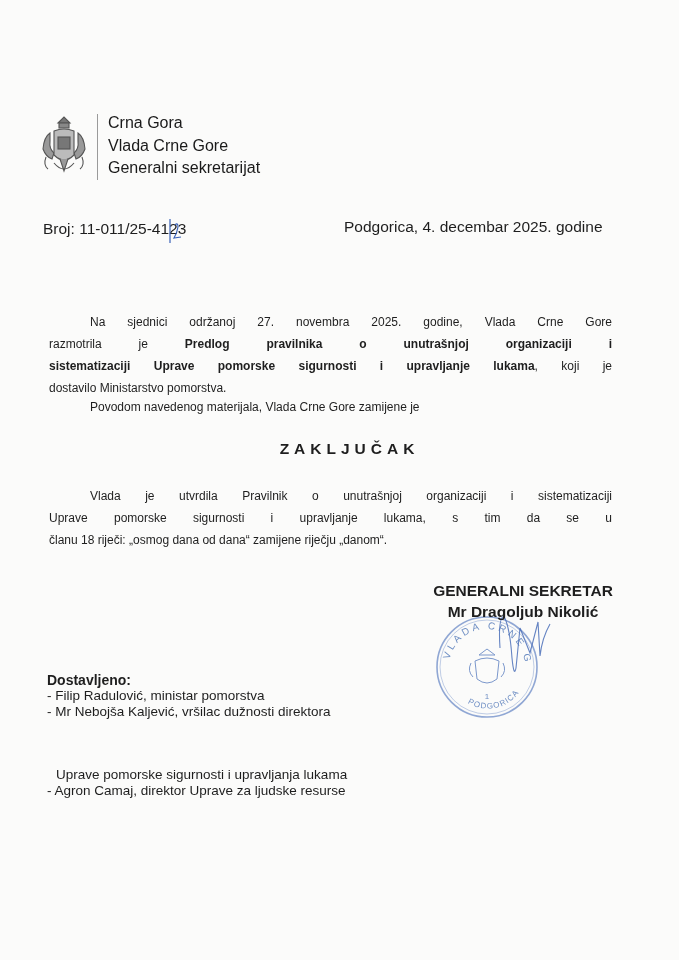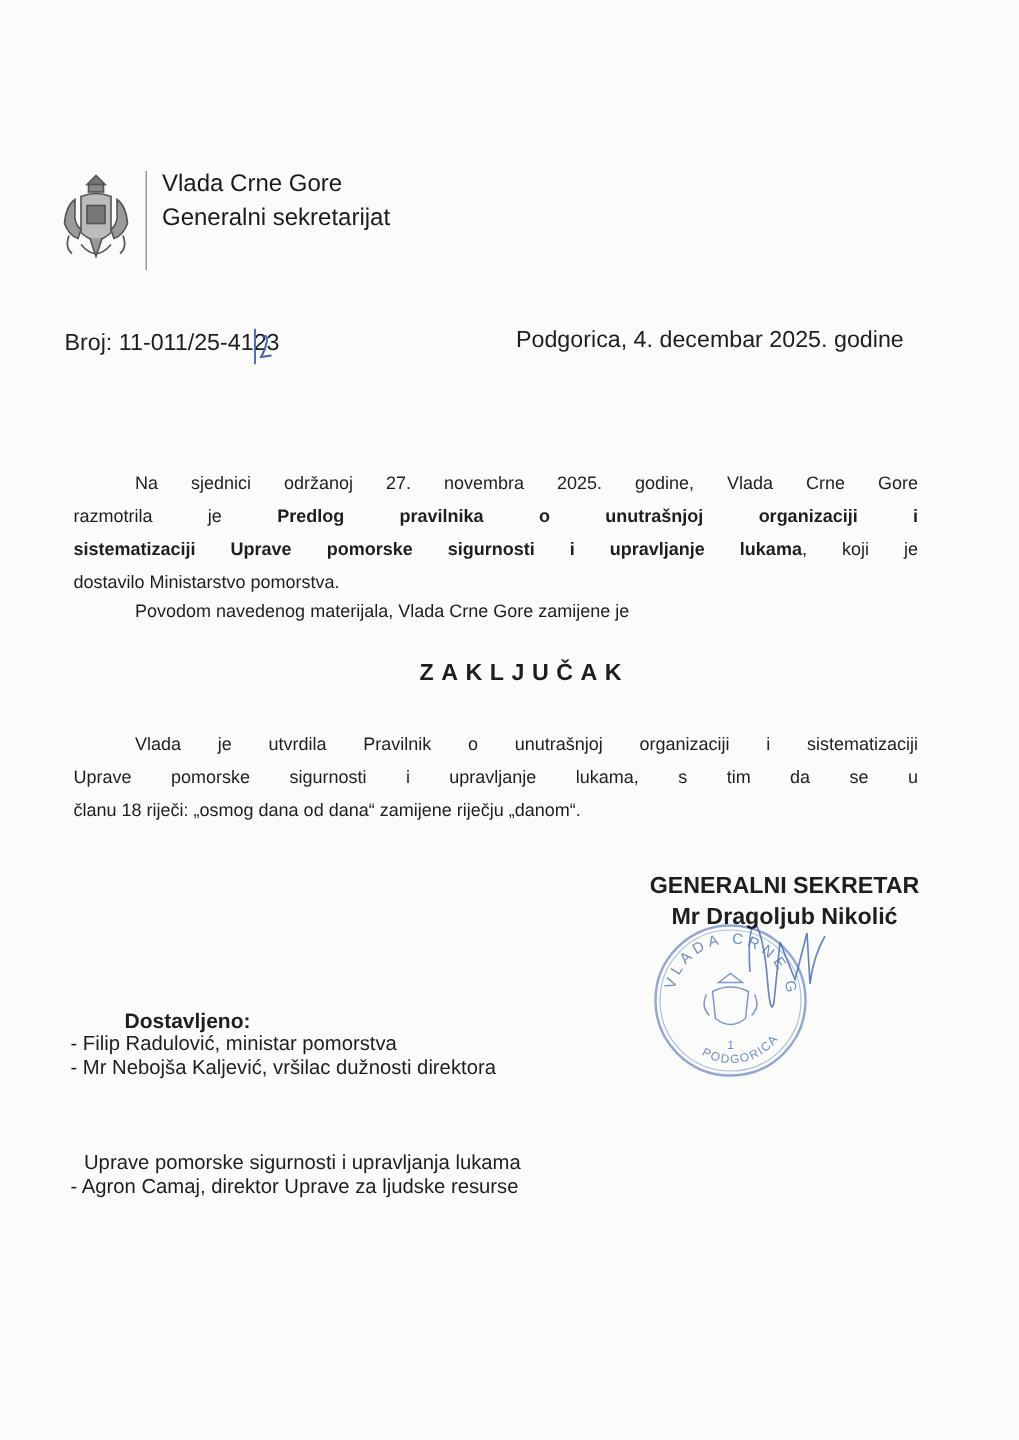--- a/index.html
+++ b/index.html
@@ -20,21 +20,21 @@
     .para .ln.last { text-align-last: left; }
     .indent { padding-left: 41px; }
     .p1 { top: 311px; }
     .p2 { top: 396px; }
     .title { left: 0; width: 679px; top: 440px; text-align: center; font-size: 15.5px; font-weight: bold; letter-spacing: 5px; padding-left: 20px; box-sizing: border-box; }
     .p3 { top: 485px; }
     .sign { left: 418px; top: 580px; width: 210px; text-align: center; font-weight: bold; font-size: 15.5px; line-height: 21px; }
     .stamp { left: 427px; top: 605px; width: 120px; height: 120px; }
     .sig { left: 490px; top: 608px; width: 70px; height: 80px; }
     .dost { left: 47px; top: 672px; font-size: 13.5px; line-height: 16px; }
-    .dost .h { font-weight: bold; font-size: 14px; margin-left: 36px; }
+    .dost .h { font-weight: bold; font-size: 14px; }
     .dost .cont { padding-left: 9px; margin-top: 47px; }
     b { font-weight: bold; }
   </style>
 </head>
 <body>
 
 <div class="abs header-logo">
   <svg width="48" height="68" viewBox="0 0 48 68">
     <g fill="none" stroke="#555" stroke-width="1.1">
       <path d="M18 10 L24 4 L30 10 Z" fill="#777"></path>
@@ -45,20 +45,21 @@
       <rect x="18" y="24" width="12" height="12" fill="#777"></rect>
       <path d="M20 46 L24 58 L28 46" fill="#999"></path>
       <path d="M14 50 Q24 62 34 50"></path>
       <path d="M6 44 Q3 52 8 56"></path>
       <path d="M42 44 Q45 52 40 56"></path>
     </g>
   </svg>
 </div>
 <div class="abs header-sep"></div>
 <div class="abs header-lines">
+  <div>Crna Gora</div>
   <div>Vlada Crne Gore</div>
   <div>Generalni sekretarijat</div>
 </div>
 
 <div class="abs ref">Broj: 11-011/25-4123</div>
 <div class="abs ref-mark">
   <svg width="18" height="24" viewBox="0 0 18 24">
     <path d="M3 0 L3 24" stroke="#3a62b8" stroke-width="1.2" fill="none"></path>
     <path d="M8 6 Q11 3 11 8 Q10 14 7 19 L14 18" stroke="#3a62b8" stroke-width="1.2" fill="none"></path>
   </svg>

